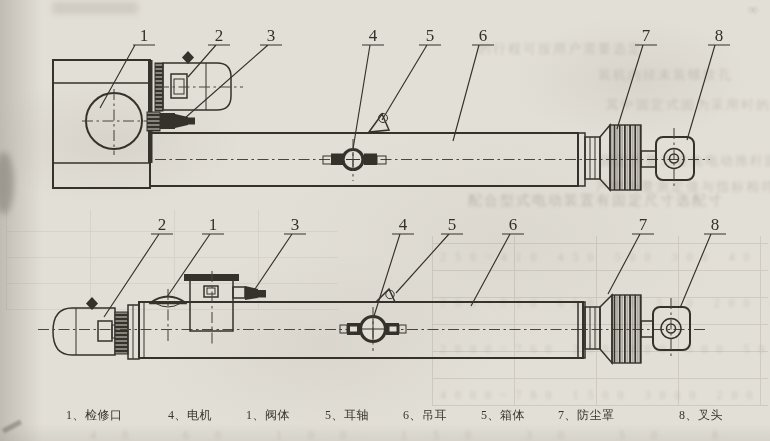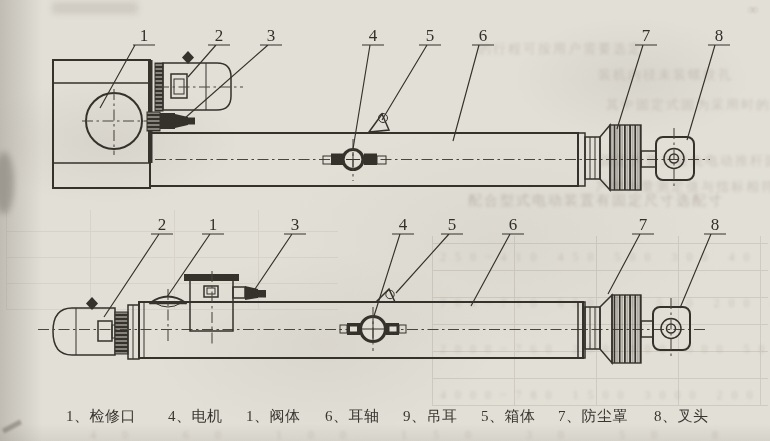--- a/index.html
+++ b/index.html
@@ -34,21 +34,21 @@
   
   svg.draw{position:absolute;left:0;top:0;}
   .s{fill:none;stroke:#35322c;stroke-width:1.5;stroke-linecap:square;}
   .s2{fill:none;stroke:#35322c;stroke-width:2;stroke-linecap:square;}
   .t{fill:none;stroke:#35322c;stroke-width:1;}
   .f{fill:#35322c;stroke:none;}
   .cl{fill:none;stroke:#4a463e;stroke-width:1.05;stroke-dasharray:11 3.5 2.5 3.5;}
   .ldr{fill:none;stroke:#35322c;stroke-width:1.15;}
   .num{font-family:"Liberation Serif",serif;font-size:17px;fill:#33302a;text-anchor:middle;}
   
-  .cap{position:absolute;top:407px;height:20px;font-size:15px;color:#393631;
+  .cap{position:absolute;top:407px;height:20px;font-size:12px;color:#393631;
        letter-spacing:.5px;white-space:nowrap;}
 </style>
 </head>
 <body>
 
 <div class="page">
 
   <div class="g-grid g-grid-r"></div>
   <div class="g-grid g-grid-l"></div>
   <div class="ghost" style="left:478px;top:40px">的行程可按用户需要选定</div>
@@ -224,20 +224,20 @@
         <text class="num" x="643" y="230">7</text>
         <text class="num" x="715" y="230">8</text>
       </g>
     </g>
   </svg>
 
   <div>
     <div class="cap" style="left:66px">1、检修口</div>
     <div class="cap" style="left:168px">4、电机</div>
     <div class="cap" style="left:246px">1、阀体</div>
-    <div class="cap" style="left:325px">6、耳轴</div>
-    <div class="cap" style="left:403px">9、吊耳</div>
+    <div class="cap" style="left:325px">5、耳轴</div>
+    <div class="cap" style="left:403px">6、吊耳</div>
     <div class="cap" style="left:481px">5、箱体</div>
     <div class="cap" style="left:558px">7、防尘罩</div>
-    <div class="cap" style="left:654px">8、叉头</div>
+    <div class="cap" style="left:679px">8、叉头</div>
   </div>
 
 </div>
 
 </body></html>

